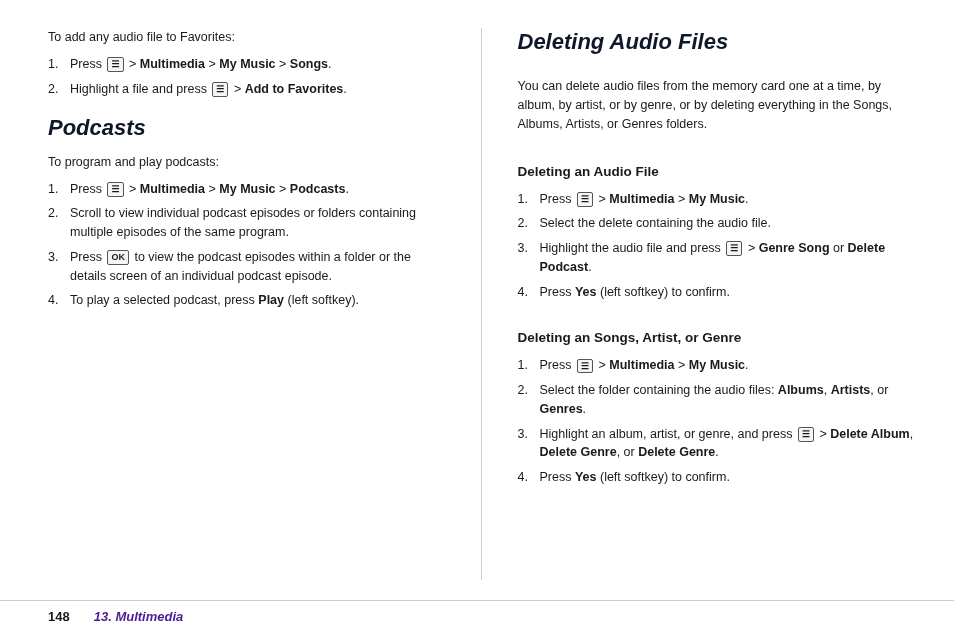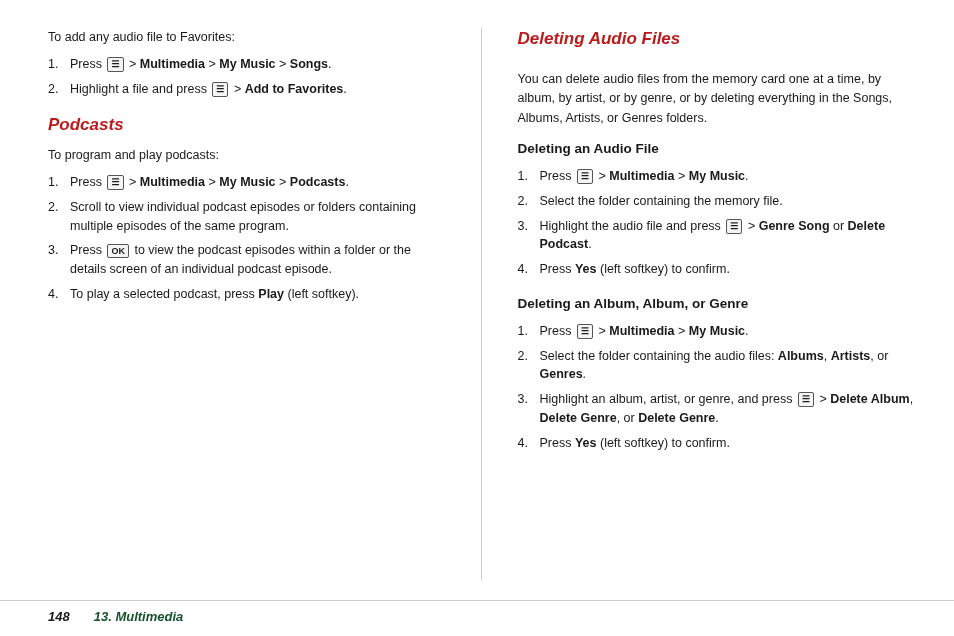--- a/index.html
+++ b/index.html
@@ -70,32 +70,32 @@
       flex-shrink: 0;
       font-size: 12.5px;
     }
 
     .numbered-list li .text {
       flex: 1;
     }
 
     .section-title {
       font-style: italic;
-      font-size: 17px;
+      font-size: 22px;
       font-weight: bold;
       margin-bottom: 10px;
-      color: #b91c1c;
+      color: #0f172a;
       line-height: 1.3;
     }
 
     .subsection-title {
       font-size: 13.5px;
       font-weight: bold;
       margin-bottom: 8px;
-      margin-top: 12px;
+      margin-top: 28px;
       color: #1a1a1a;
       line-height: 1.4;
     }
 
     .body-text {
       font-size: 12.5px;
       line-height: 1.55;
       margin-bottom: 10px;
       color: #1a1a1a;
       margin-top: 20px;
@@ -124,28 +124,27 @@
       padding: 8px 48px 12px 48px;
       border-top: 1px solid #ccc;
       margin-top: auto;
     }
 
     .footer-page {
       font-size: 13px;
       font-weight: bold;
       color: #1a1a1a;
       margin-right: 24px;
-      font-style: italic;
     }
 
     .footer-chapter {
       font-size: 13px;
       font-style: italic;
       font-weight: bold;
-      color: #14532d;
+      color: #4c1d95;
     }
 
     .divider-line {
       width: 1px;
       background: #ccc;
       align-self: stretch;
       margin: 0 0;
     }
   </style>
 </head>
@@ -204,33 +203,33 @@
 
       <h3 class="subsection-title">Deleting an Audio File</h3>
 
       <ol class="numbered-list">
         <li>
           <span class="num">1.</span>
           <span class="text">Press <span class="icon-inline">☰</span> &gt; <b>Multimedia</b> &gt; <b>My Music</b>.</span>
         </li>
         <li>
           <span class="num">2.</span>
-          <span class="text">Select the folder containing the memory file.</span>
+          <span class="text">Select the delete containing the audio file.</span>
         </li>
         <li>
           <span class="num">3.</span>
           <span class="text">Highlight the audio file and press <span class="icon-inline">☰</span> &gt; <b>Genre Song</b> or <b>Delete Podcast</b>.</span>
         </li>
         <li>
           <span class="num">4.</span>
           <span class="text">Press <b>Yes</b> (left softkey) to confirm.</span>
         </li>
       </ol>
 
-      <h3 class="subsection-title">Deleting an Album, Album, or Genre</h3>
+      <h3 class="subsection-title">Deleting an Songs, Artist, or Genre</h3>
 
       <ol class="numbered-list">
         <li>
           <span class="num">1.</span>
           <span class="text">Press <span class="icon-inline">☰</span> &gt; <b>Multimedia</b> &gt; <b>My Music</b>.</span>
         </li>
         <li>
           <span class="num">2.</span>
           <span class="text">Select the folder containing the audio files: <b>Albums</b>, <b>Artists</b>, or <b>Genres</b>.</span>
         </li>

